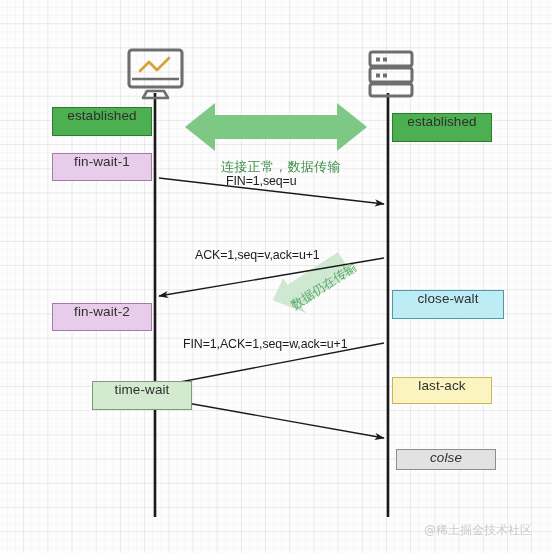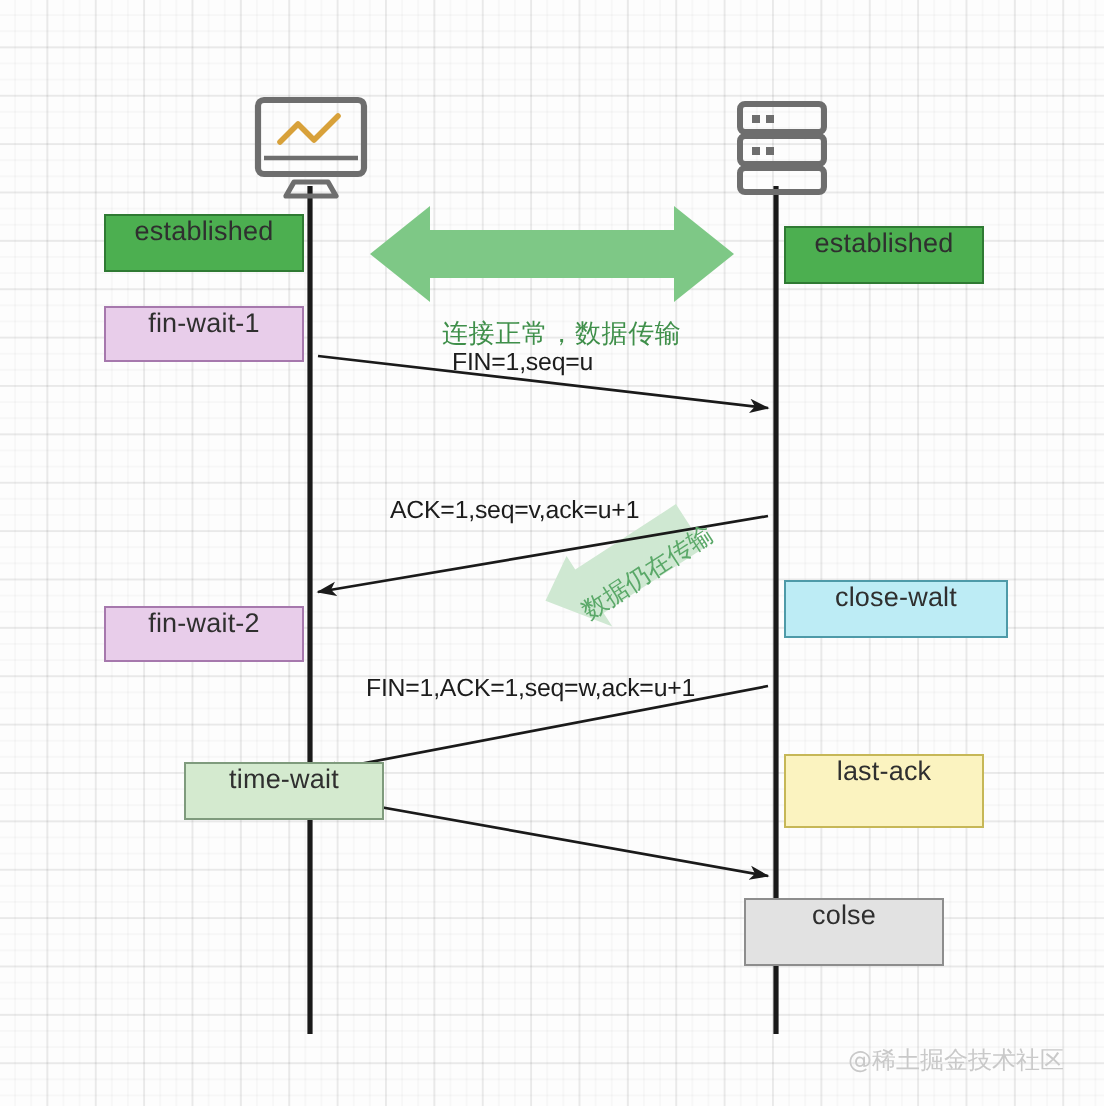--- a/index.html
+++ b/index.html
@@ -133,24 +133,24 @@
   <div class="state-box" style="left:52px; top:381px; width:100px; height:29px; background:#d4eacf; border-color:#7f9b7d;margin-left:40px;">
     <span>time-wait</span>
   </div>
 
   <div class="state-box" style="left:392px; top:113px; width:100px; height:29px; background:#4caf50; border-color:#2f7a33;">
     <span>established</span>
   </div>
   <div class="state-box" style="left:392px; top:266px; width:112px; height:29px; background:#bdecf5; border-color:#4e9aa8;margin-top:24px;">
     <span>close-walt</span>
   </div>
-  <div class="state-box" style="left:392px; top:377px; width:100px; height:37px; background:#fbf3c0; border-color:#c6b757;">
+  <div class="state-box" style="left:392px; top:377px; width:100px; height:27px; background:#fbf3c0; border-color:#c6b757;">
     <span>last-ack</span>
   </div>
-  <div class="state-box" style="left:372px; top:449px; width:100px; height:34px; background:#e2e2e2; border-color:#8d8d8d;">
+  <div class="state-box" style="left:396px; top:449px; width:100px; height:21px; background:#e2e2e2; border-color:#8d8d8d;font-style:italic;">
     <span>colse</span>
   </div>
 
   <div class="banner-text" style="left:221px; top:121px;margin-top:37px;">连接正常，数据传输</div>
 
   <div class="rot-text" style="left:288px; top:300px;">数据仍在传输</div>
 
   <div class="msg-label" style="left:226px; top:174px;">FIN=1,seq=u</div>
   <div class="msg-label" style="left:195px; top:248px;text-align:right;">ACK=1,seq=v,ack=u+1</div>
   <div class="msg-label" style="left:183px; top:337px;">FIN=1,ACK=1,seq=w,ack=u+1</div>

